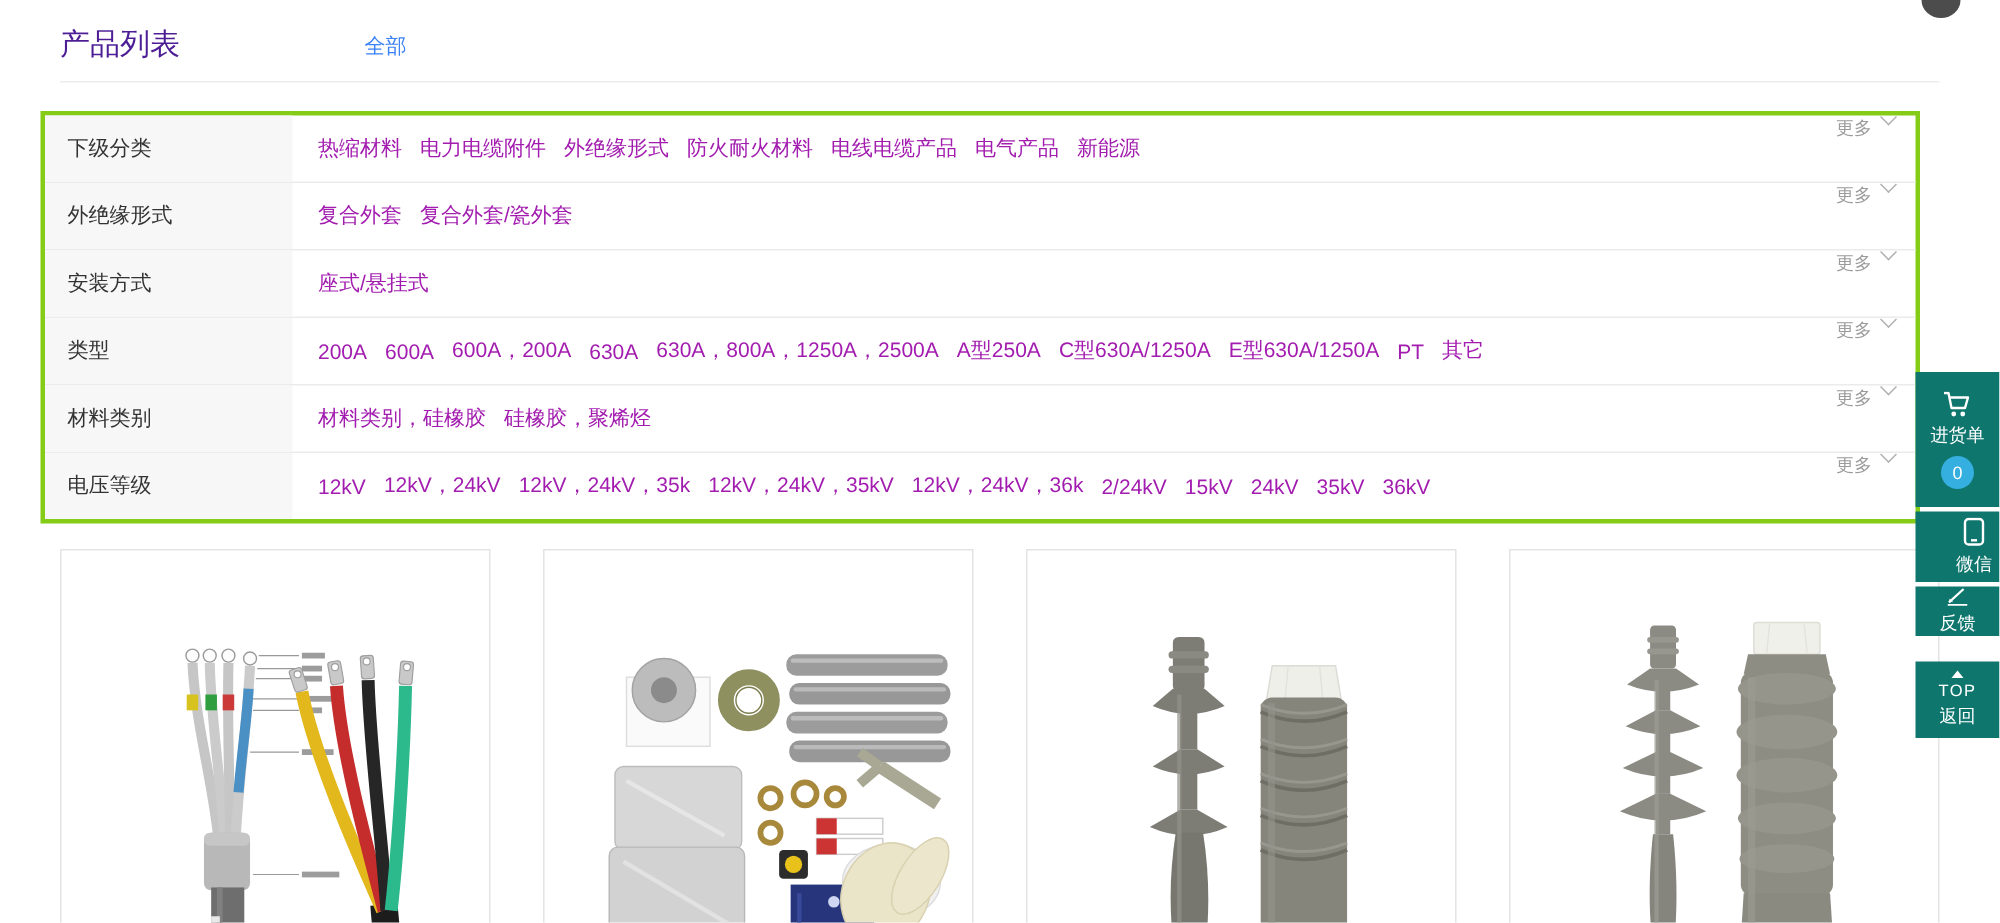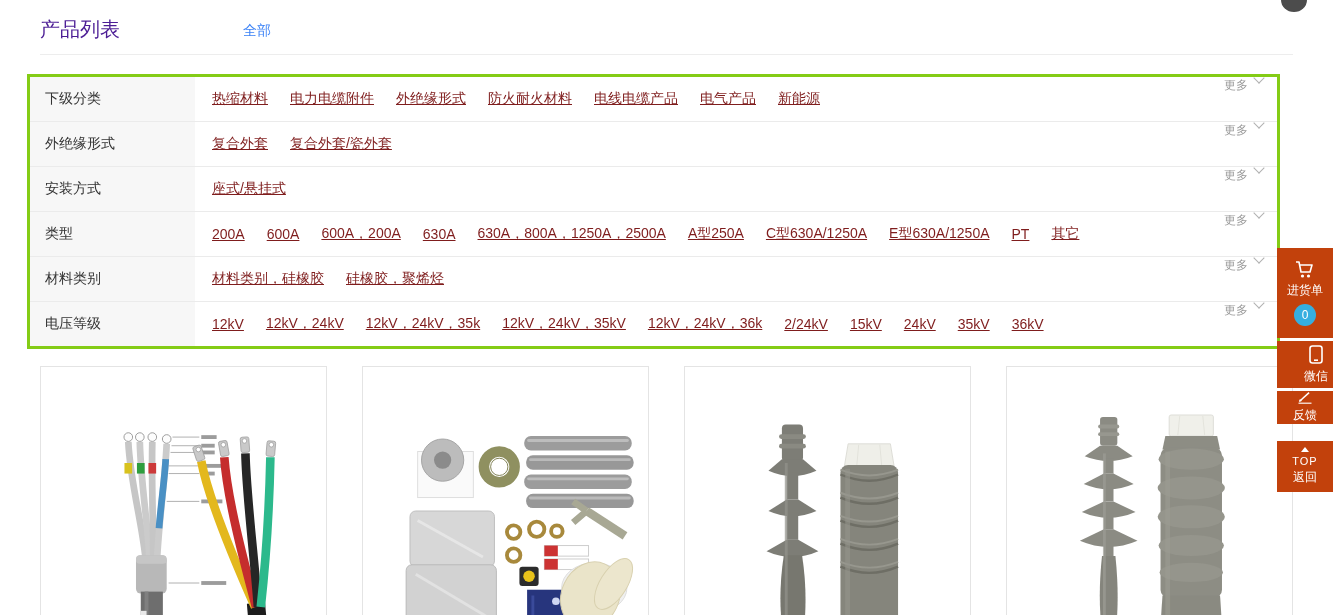--- a/index.html
+++ b/index.html
@@ -10,30 +10,30 @@
   
   .page-title{position:absolute;left:40px;top:16px;font-size:20px;color:#4c1d95;}
   .tab-all{position:absolute;left:243px;top:22px;font-size:14px;color:#3b82f6;cursor:pointer;}
   .header-divider{position:absolute;left:40px;top:54px;width:1253px;height:1px;background:#ededed;}
   .floating-circle{position:absolute;left:1281px;top:-12px;width:26px;height:24px;border-radius:50%;background:#4c4c4c;}
   
   .filter-table{position:absolute;left:27px;top:74px;width:1253px;border:3px solid #84cc16;box-sizing:border-box;background:#fff;}
   .filter-row{display:flex;align-items:stretch;height:44px;border-bottom:1px solid #ebebeb;position:relative;}
   .filter-row:last-child{border-bottom:none;}
   .filter-label{width:165px;flex-shrink:0;background:#f7f7f7;display:flex;align-items:center;padding-left:15px;box-sizing:border-box;font-size:14px;color:#333;}
-  .filter-values{display:flex;align-items:center;gap:22px;padding-left:17px;padding-right:90px;font-size:14px;color:#7f1d1d;flex:1;overflow:hidden;white-space:nowrap;text-decoration:underline;}
+  .filter-values{display:flex;align-items:center;gap:12px;padding-left:17px;padding-right:90px;font-size:14px;color:#a21caf;flex:1;overflow:hidden;white-space:nowrap;}
   .filter-value{cursor:pointer;}
   .more-btn{position:absolute;right:14px;top:0;height:100%;display:flex;align-items:flex-start;gap:7px;color:#9b9b9b;font-size:12px;cursor:pointer;}
   .chevron{width:7px;height:7px;border-right:1px solid #b0b0b0;border-bottom:1px solid #b0b0b0;transform:rotate(45deg);margin-top:-3px;}
   
   .product-card{position:absolute;top:366px;width:287px;height:290px;border:1px solid #e4e4e4;background:#fff;box-sizing:border-box;cursor:pointer;}
   .product-card svg{display:block;width:100%;height:100%;}
   .card-1{left:40px;} .card-2{left:362px;} .card-3{left:684px;} .card-4{left:1006px;}
   
-  .side-btn{position:absolute;left:1277px;width:56px;background:#c2410c;color:#fff;display:flex;flex-direction:column;align-items:center;justify-content:center;gap:3px;font-size:12px;cursor:pointer;box-sizing:border-box;}
+  .side-btn{position:absolute;left:1277px;width:56px;background:#0f766e;color:#fff;display:flex;flex-direction:column;align-items:center;justify-content:center;gap:3px;font-size:12px;cursor:pointer;box-sizing:border-box;}
   .side-cart{top:248px;height:90px;}
   .side-wechat{top:341px;height:47px;padding-left:22px;}
   .side-feedback{top:391px;height:33px;}
   .side-back{top:441px;height:51px;}
   .cart-badge{width:22px;height:22px;border-radius:50%;background:#35aee0;display:flex;align-items:center;justify-content:center;font-size:12px;color:#fff;margin-top:2px;}
   .top-word{font-size:11px;letter-spacing:1px;line-height:10px;}
   .top-arrow{width:0;height:0;border-left:4px solid transparent;border-right:4px solid transparent;border-bottom:5px solid #fff;margin-bottom:1px;}
 </style>
 </head>
 <body>

